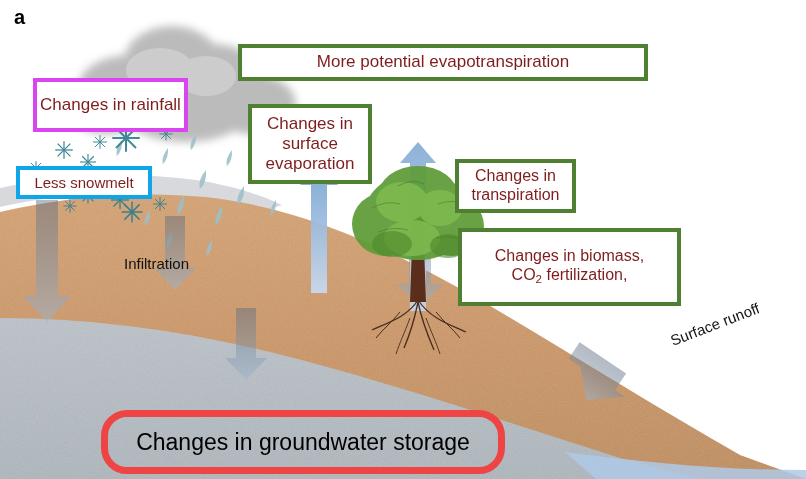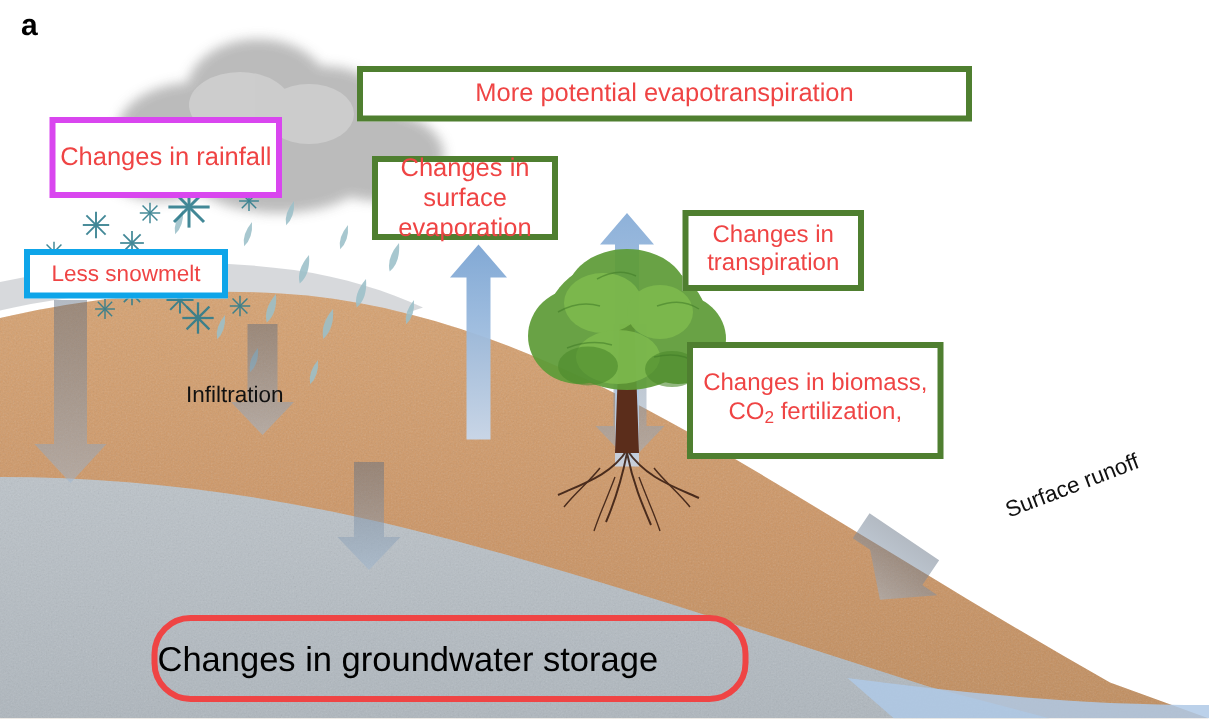--- a/index.html
+++ b/index.html
@@ -6,35 +6,35 @@
   body{width:806px;height:479px;overflow:hidden;
        font-family:"Liberation Sans","DejaVu Sans",sans-serif;}
   #stage{position:relative;width:806px;height:479px;background:#ffffff;overflow:hidden;}
 
   
   #scenery{position:absolute;inset:0;}
 
   
   .tbox{position:absolute;background:#ffffff;box-sizing:border-box;
         display:flex;align-items:center;justify-content:center;text-align:center;
-        color:#ef4444;line-height:1.18;z-index:40;}
+        color:#7f1d1d;line-height:1.18;z-index:40;}
   .tbox.green{border:4px solid #4F7F30;}
   .tbox.blue{border:4px solid #d946ef;}
   .tbox.orange{border:4px solid #0ea5e9;text-align:right;}
 
   #box-evapotranspiration{left:238px;top:44px;width:410px;height:37px;font-size:17px;}
   #box-rainfall{left:33px;top:78px;width:155px;height:54px;font-size:17px;}
   #box-snowmelt{left:16px;top:166px;width:136px;height:33px;font-size:15px;}
-  #box-surface-evaporation{left:248px;top:104px;width:124px;height:56px;font-size:17px;}
-  #box-transpiration{left:455px;top:140px;width:121px;height:54px;font-size:16px;}
-  #box-biomass{left:458px;top:228px;width:171px;height:78px;font-size:16px;}
+  #box-surface-evaporation{left:248px;top:104px;width:124px;height:80px;font-size:17px;}
+  #box-transpiration{left:455px;top:159px;width:121px;height:54px;font-size:16px;}
+  #box-biomass{left:458px;top:228px;width:223px;height:78px;font-size:16px;}
 
   #box-groundwater{position:absolute;left:101px;top:410px;width:390px;height:50px;
-        background:transparent;border:4px solid #ef4444;border-radius:26px;
-        display:flex;align-items:center;justify-content:flex-start;font-size:23px;color:#000;z-index:40;}
+        background:transparent;border:7px solid #ef4444;border-radius:26px;
+        display:flex;align-items:center;justify-content:center;font-size:23px;color:#000;z-index:40;}
 
   
   .plabel{position:absolute;color:#111;z-index:35;white-space:nowrap;}
   #label-infiltration{left:124px;top:255px;font-size:15px;}
   #label-recharge{left:151px;top:356px;font-size:15px;}
   #label-runoff{left:668px;top:333px;font-size:15px;transform:rotate(-21deg);
                 transform-origin:left top;}
   #panel-letter{left:14px;top:6px;font-size:20px;font-weight:bold;color:#000;z-index:45;}
 
   sub{font-size:0.72em;vertical-align:-0.25em;}

